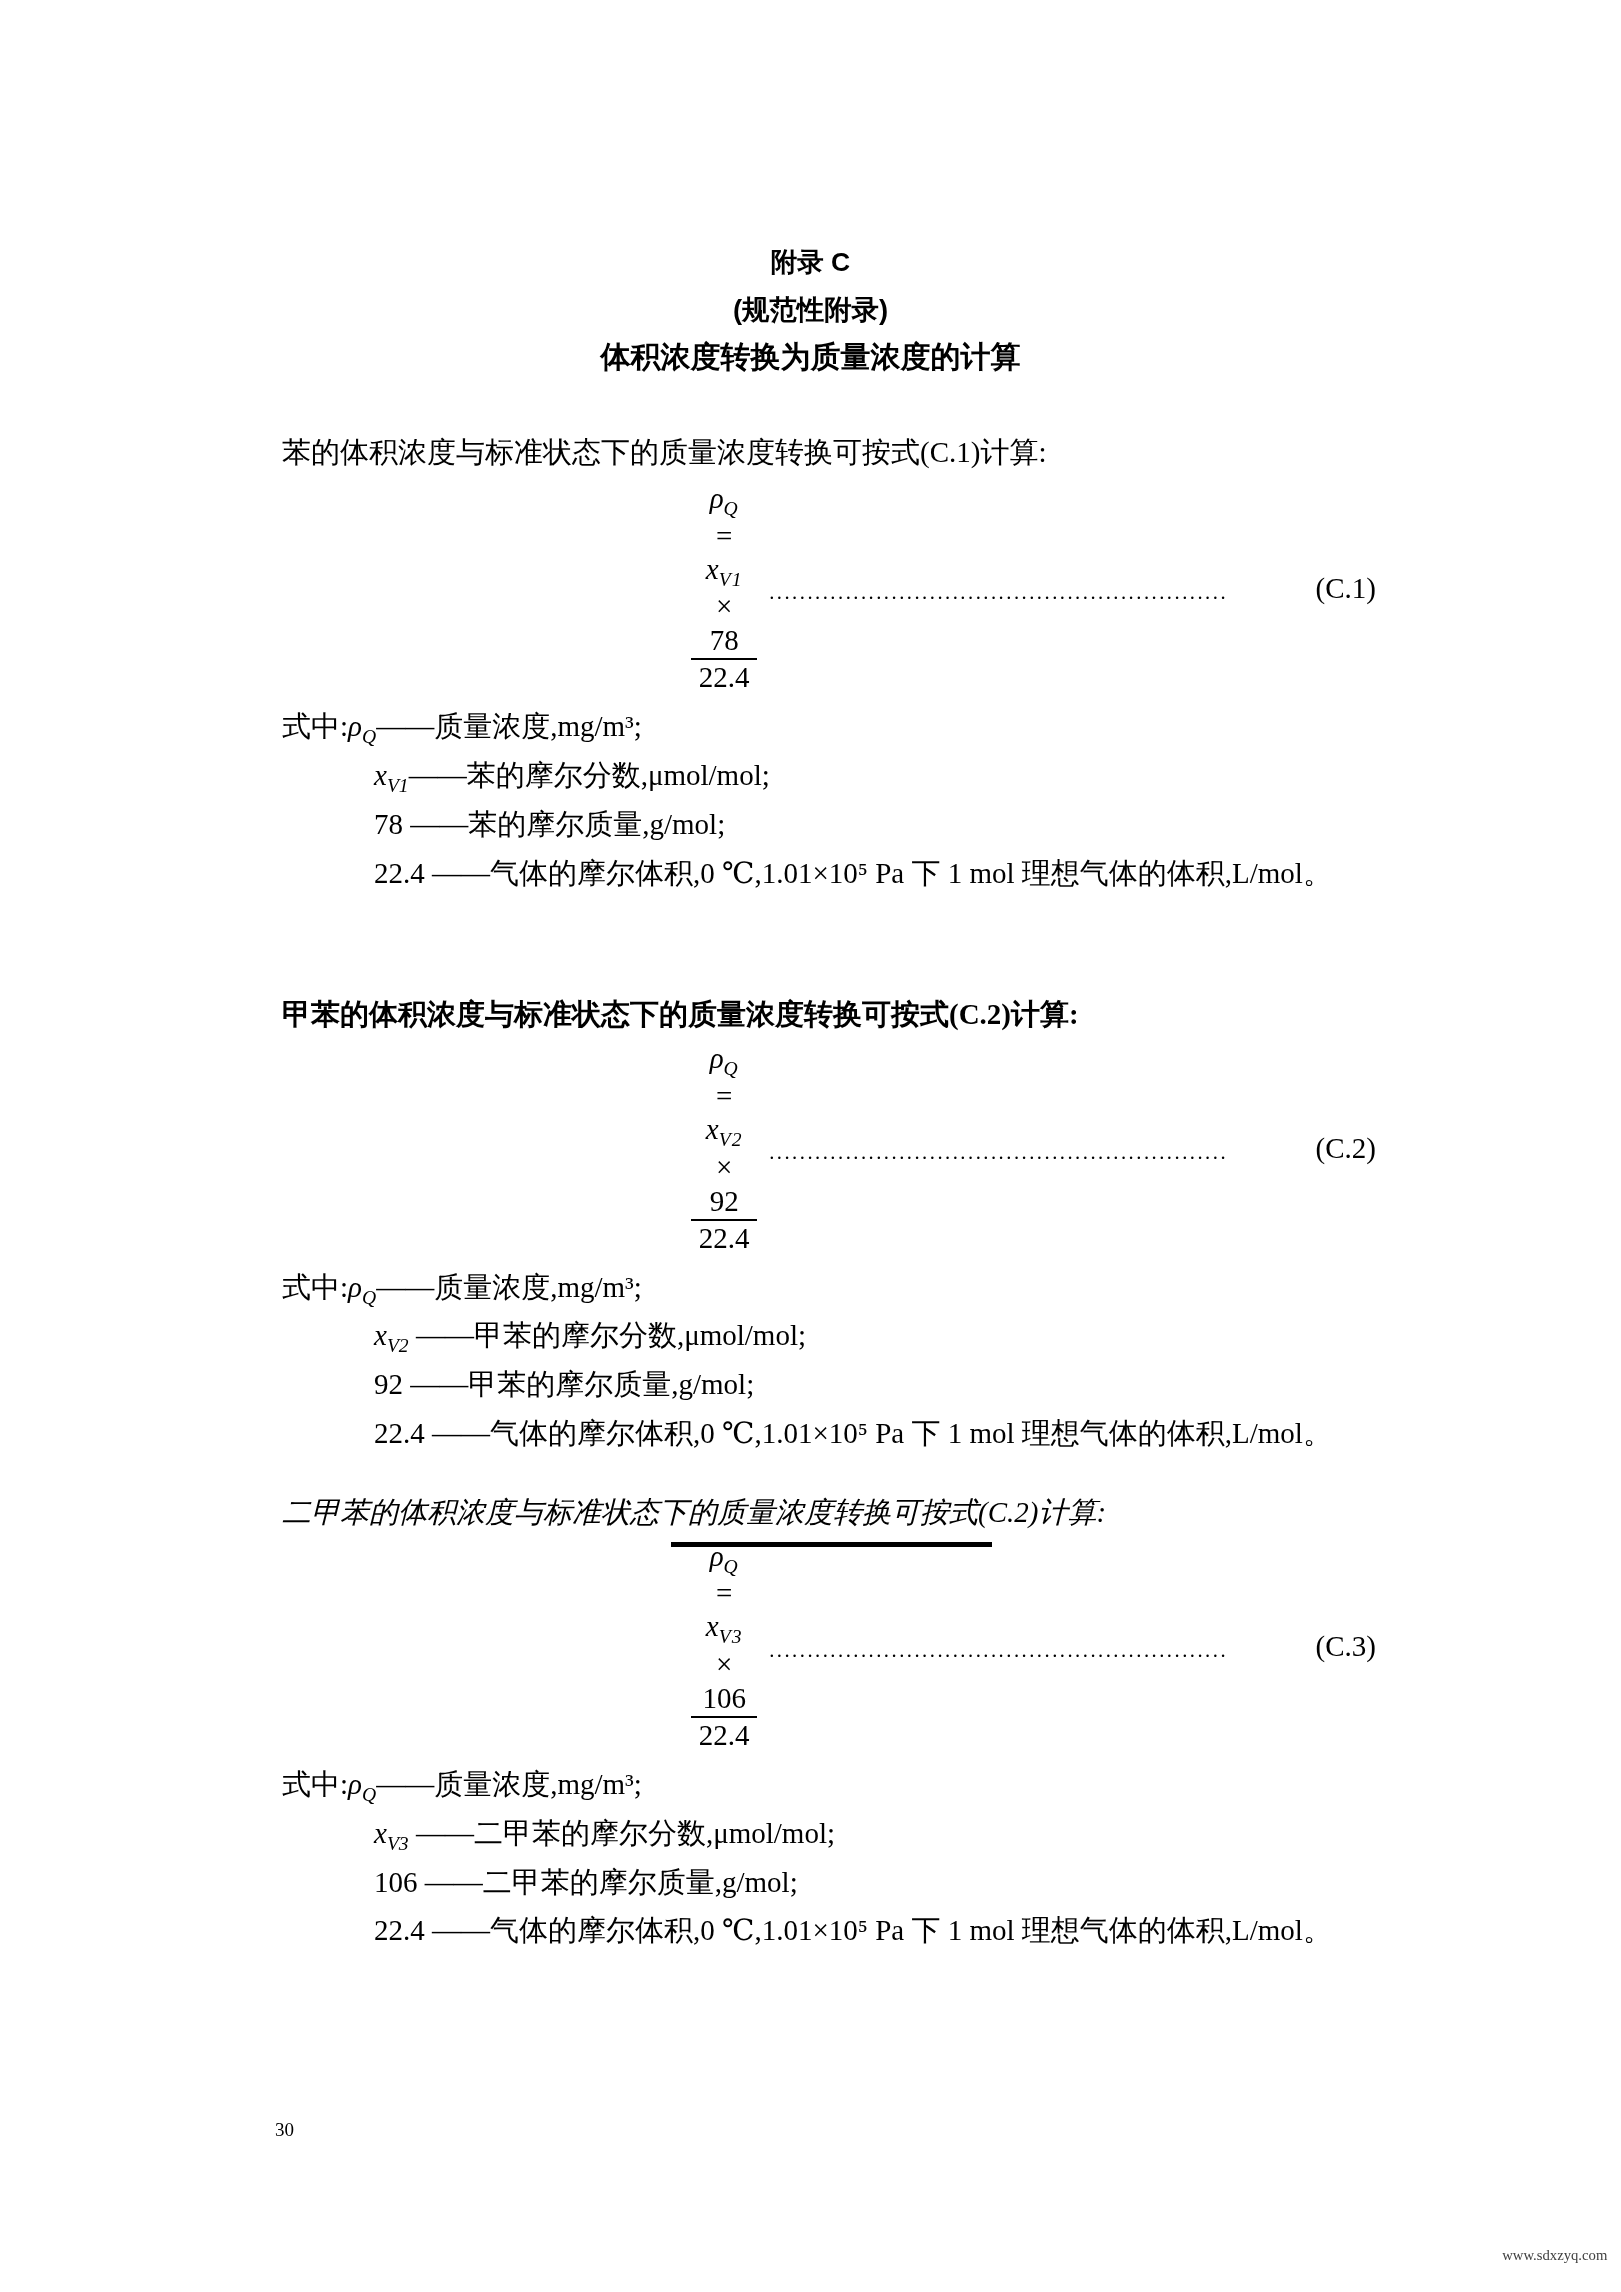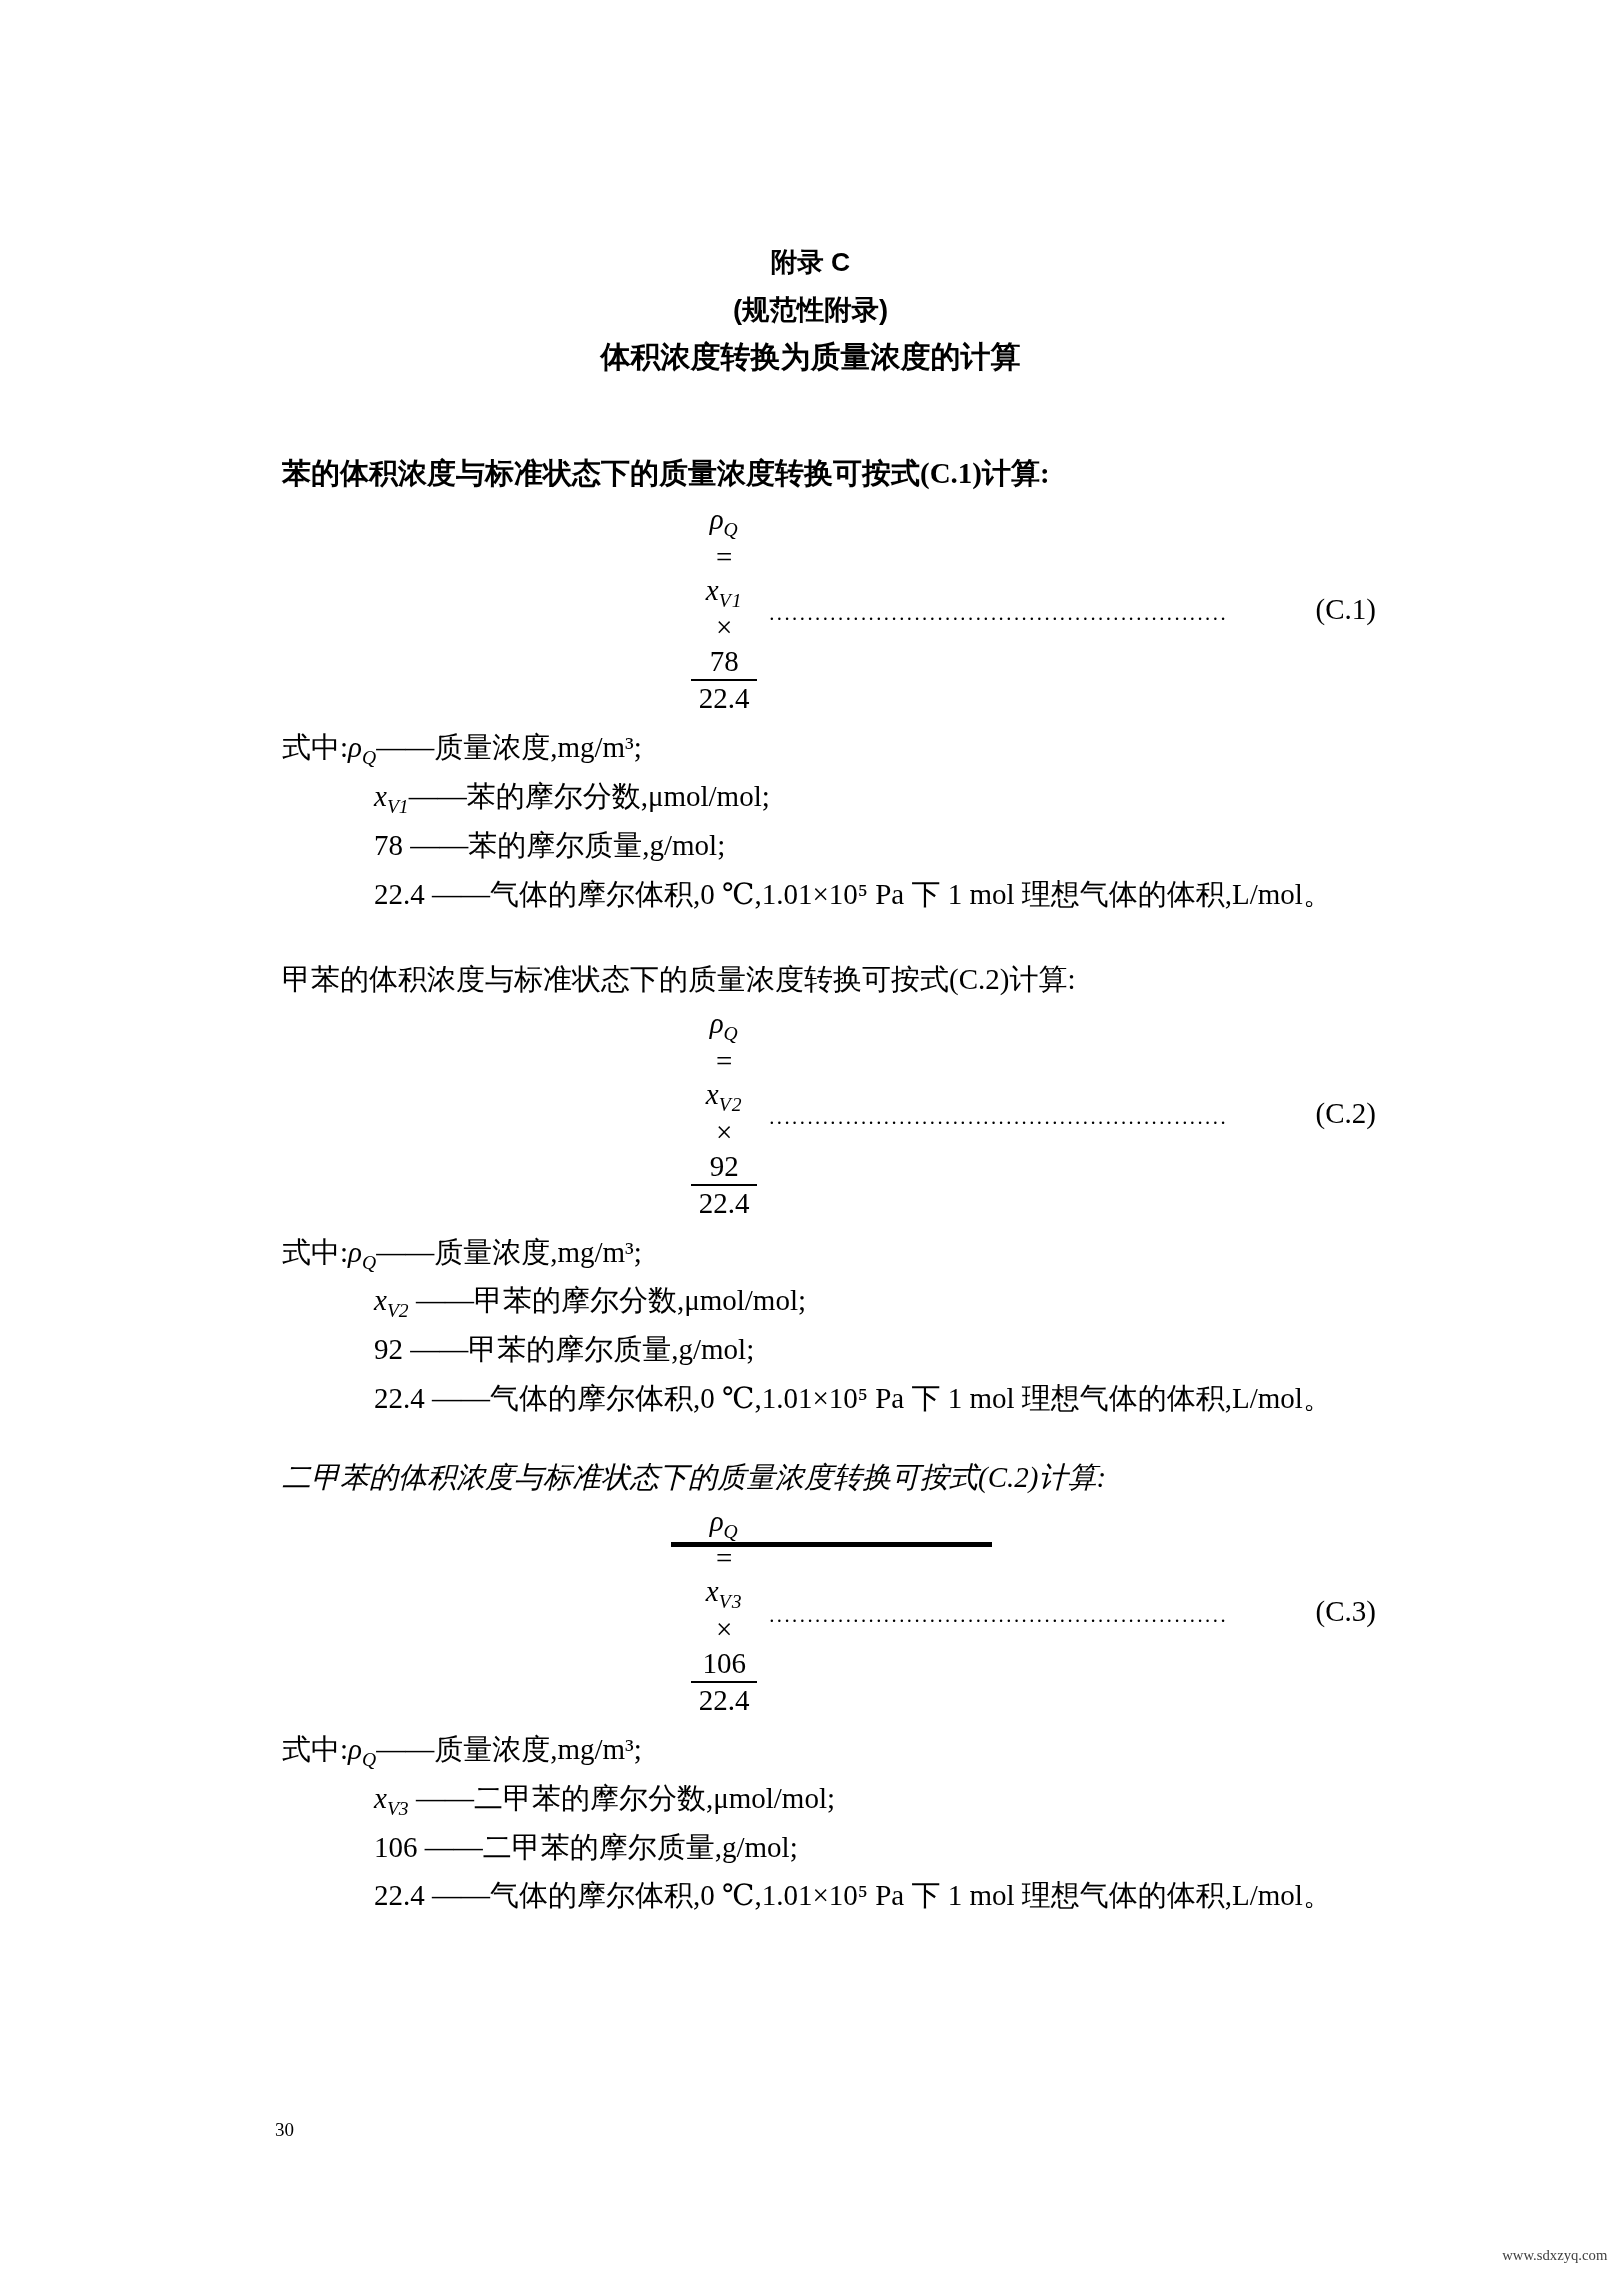--- a/index.html
+++ b/index.html
@@ -22,22 +22,22 @@
   .title-line-1 { font-size:26.5px; line-height:47px; }
   .title-line-2 { font-size:27.4px; line-height:47px; }
   .title-line-3 { font-size:30px; line-height:47px; }
 
   
   .content {
     position:absolute; top:380px; left:282px; width:1094px;
     font-size:29px;
   }
   .para { line-height:35px; }
-  .para-1 { margin-top:76px;font-weight:bold; }
-  .para-2 { margin-top:39px; }
+  .para-1 { margin-top:55px; }
+  .para-2 { margin-top:95px;font-weight:bold; }
   .para-3 { margin-top:32px;font-style:italic; }
 
   
   .eq-row {
     display:flex; align-items:center;
     padding-left:409px;
     margin-top:9.8px;
   }
   .eq-row-1 { margin-top:11.8px; }
   .eq-formula {

